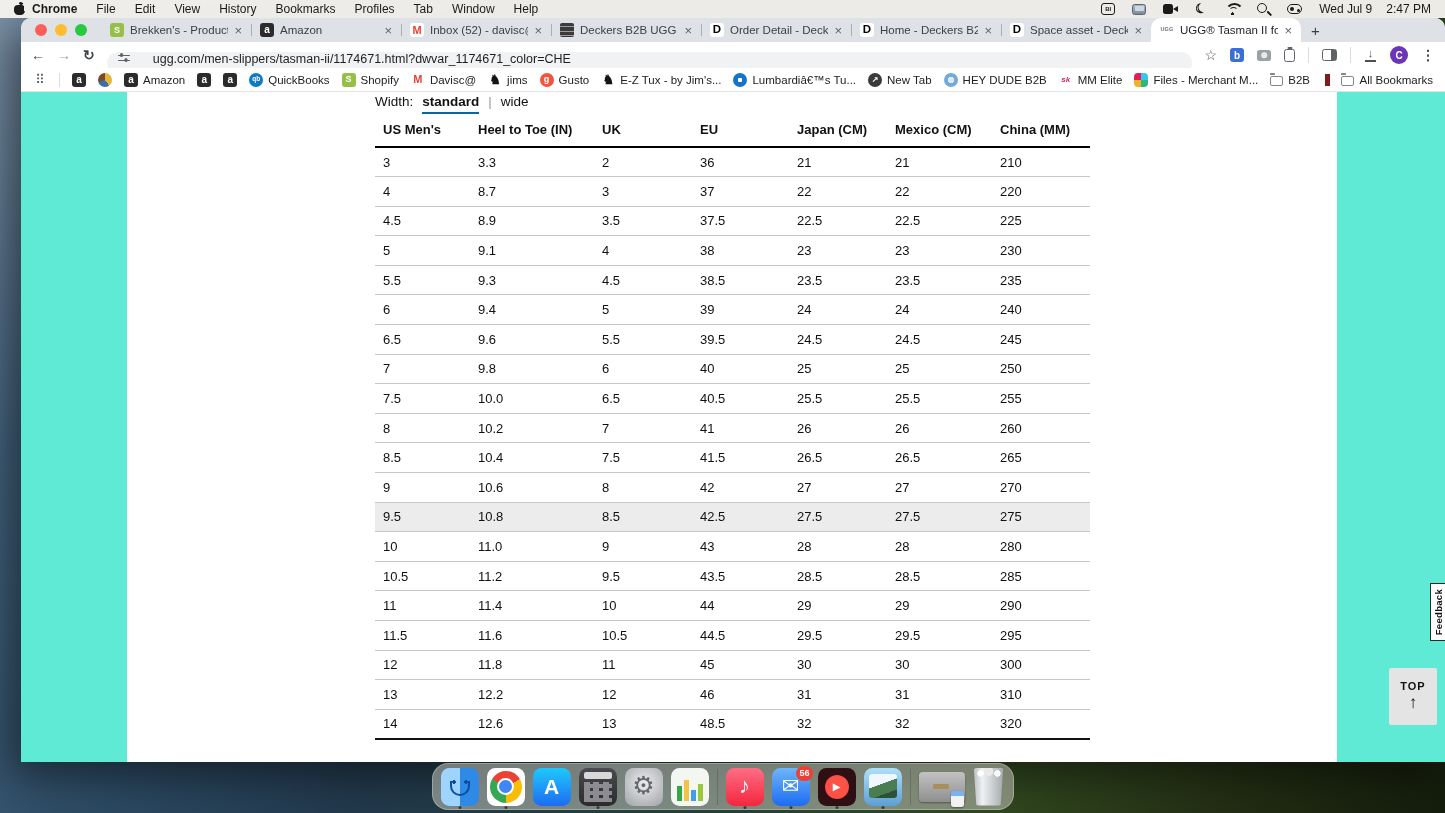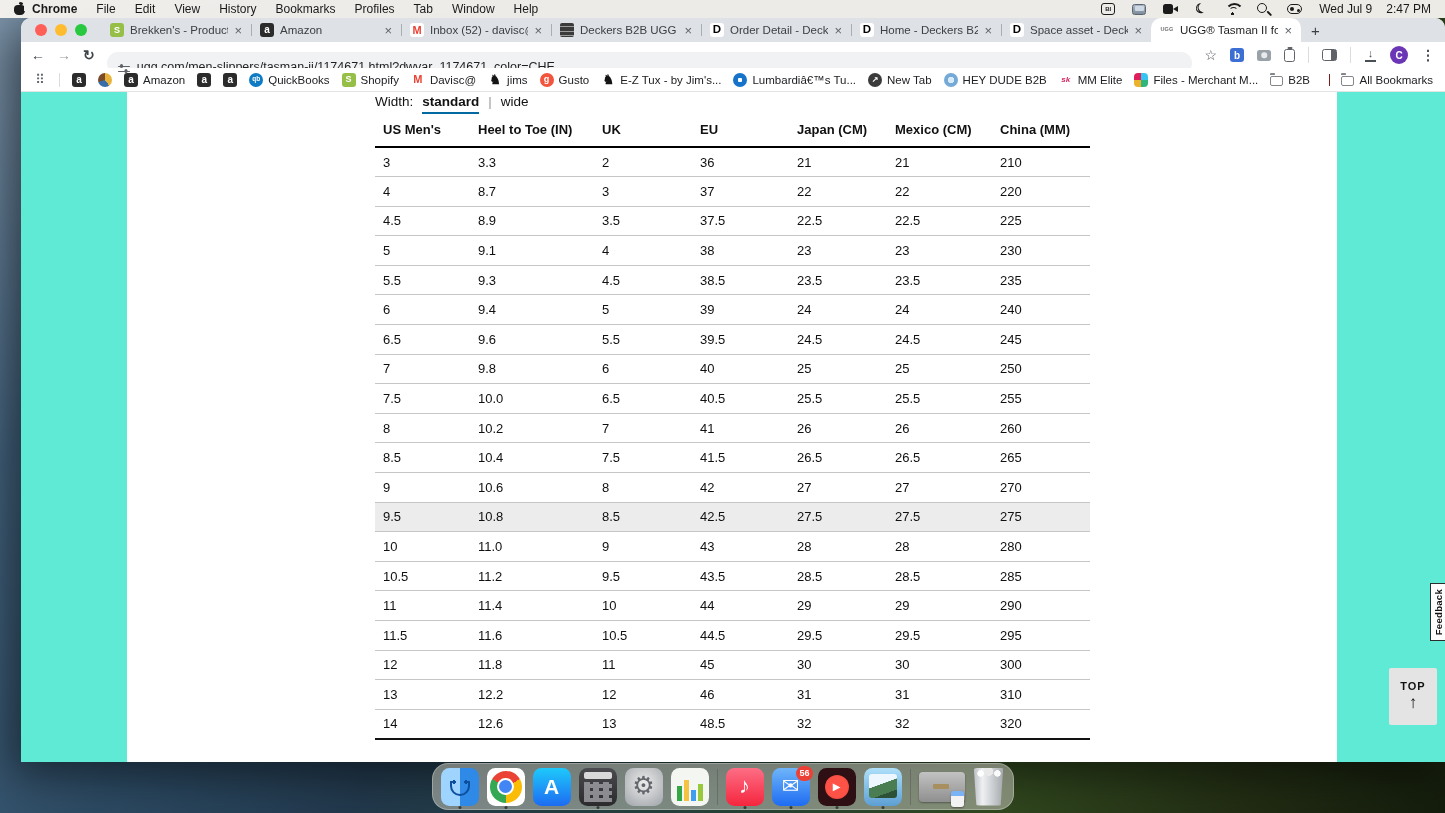--- a/index.html
+++ b/index.html
@@ -83,21 +83,21 @@
   .fav-folder::before { content:''; position:absolute; top:-4px; left:-1px; width:5px; height:2.5px; background:#83878b; border-radius:1px 1px 0 0; }
   .fav-appsgrid { background:transparent; }
   .fav-appsgrid::before { content:'⠿'; font-size:13px; color:#5f6368; font-weight:400; }
 
   
   .toolbar { height:26px; background:#fff; display:flex; align-items:center; padding:0 10px; gap:12px; flex:none; }
   .nav-ic { font-size:14px; line-height:1; }
   .nav-ic.back::before { content:'←'; color:#3f4449; }
   .nav-ic.fwd::before { content:'→'; color:#9aa0a6; }
   .nav-ic.rld::before { content:'↻'; color:#3f4449; font-weight:700; }
-  .omnibox { flex:1; height:22px; background:#f0f2f4; border-radius:12px; display:flex; align-items:flex-end; padding:0 11px; gap:7px;
+  .omnibox { flex:1; height:22px; background:#f0f2f4; border-radius:12px; display:flex; align-items:flex-start; padding:0 11px; gap:23px;
     font-size:12.5px; color:#1f1f1f; overflow:hidden;margin-top:16px; }
   .tune { width:12px; height:11px; position:relative; flex:none; }
   .tune::before { content:''; position:absolute; left:0; right:0; top:2.5px; height:1.6px; background:#5f6368; border-radius:1px; box-shadow:0 5px 0 #5f6368; }
   .tune::after { content:''; position:absolute; top:1px; left:2px; width:3.5px; height:3.5px; border-radius:50%; background:#5f6368; box-shadow:4.5px 5px 0 #5f6368; }
   .url { white-space:nowrap; overflow:hidden; }
   .tb-right { display:flex; align-items:center; gap:13px; flex:none; }
   .ic-star::before { content:'☆'; font-size:14px; color:#4a4f55; }
   .ic-bext { width:14px; height:14px; border-radius:3px; background:#3b6fd4; display:flex; align-items:center; justify-content:center; }
   .ic-bext::before { content:'b'; color:#fff; font-size:10px; font-weight:700; }
   .ic-cam { width:14px; height:11px; background:#9aa2a9; border-radius:2.5px; position:relative; }
@@ -114,21 +114,21 @@
   .ic-kebab::before { content:'⋮'; font-size:14px; color:#4a4f55; font-weight:700; }
   .tb-sep { width:1px; height:16px; background:#dadce0; }
 
   
   .bookmarksbar { height:24px; background:#fff; border-bottom:1px solid #e4e4e4; display:flex; align-items:center;
     padding:0 12px; gap:12px; font-size:11.5px; color:#202124; flex:none; }
   .bm-sep { width:1px; height:14px; background:#dadce0; flex:none; }
   .bm-items { display:flex; gap:12px; align-items:center; overflow:hidden; flex:1; }
   .bm { display:flex; gap:5px; align-items:center; flex:none; }
   .bm-label { white-space:nowrap; }
-  .bm-right { margin-left:auto; display:flex; align-items:center; gap:6px; border-left:1px solid #7f1d1d; padding-left:11px; flex:none; }
+  .bm-right { margin-left:auto; display:flex; align-items:center; gap:6px; border-left:5px solid #7f1d1d; padding-left:11px; flex:none; }
 
   
   .content { flex:1; background:#5eead4; position:relative; overflow:hidden; }
   .modal { position:absolute; left:106px; top:0; bottom:0; width:1210px; background:#fff; }
   .width-row { position:absolute; left:248px; top:2px; display:flex; gap:9px; align-items:baseline; font-size:13.5px; color:#111; }
   .wopt { color:#111; }
   .wopt.sel { font-weight:700; border-bottom:2px solid #0369a1; padding-bottom:3px; }
   .wsep { color:#999; }
   .size-table { position:absolute; left:248px; top:26px; width:715px; border-collapse:collapse; table-layout:fixed;
     font-size:13px; color:#101010; }

